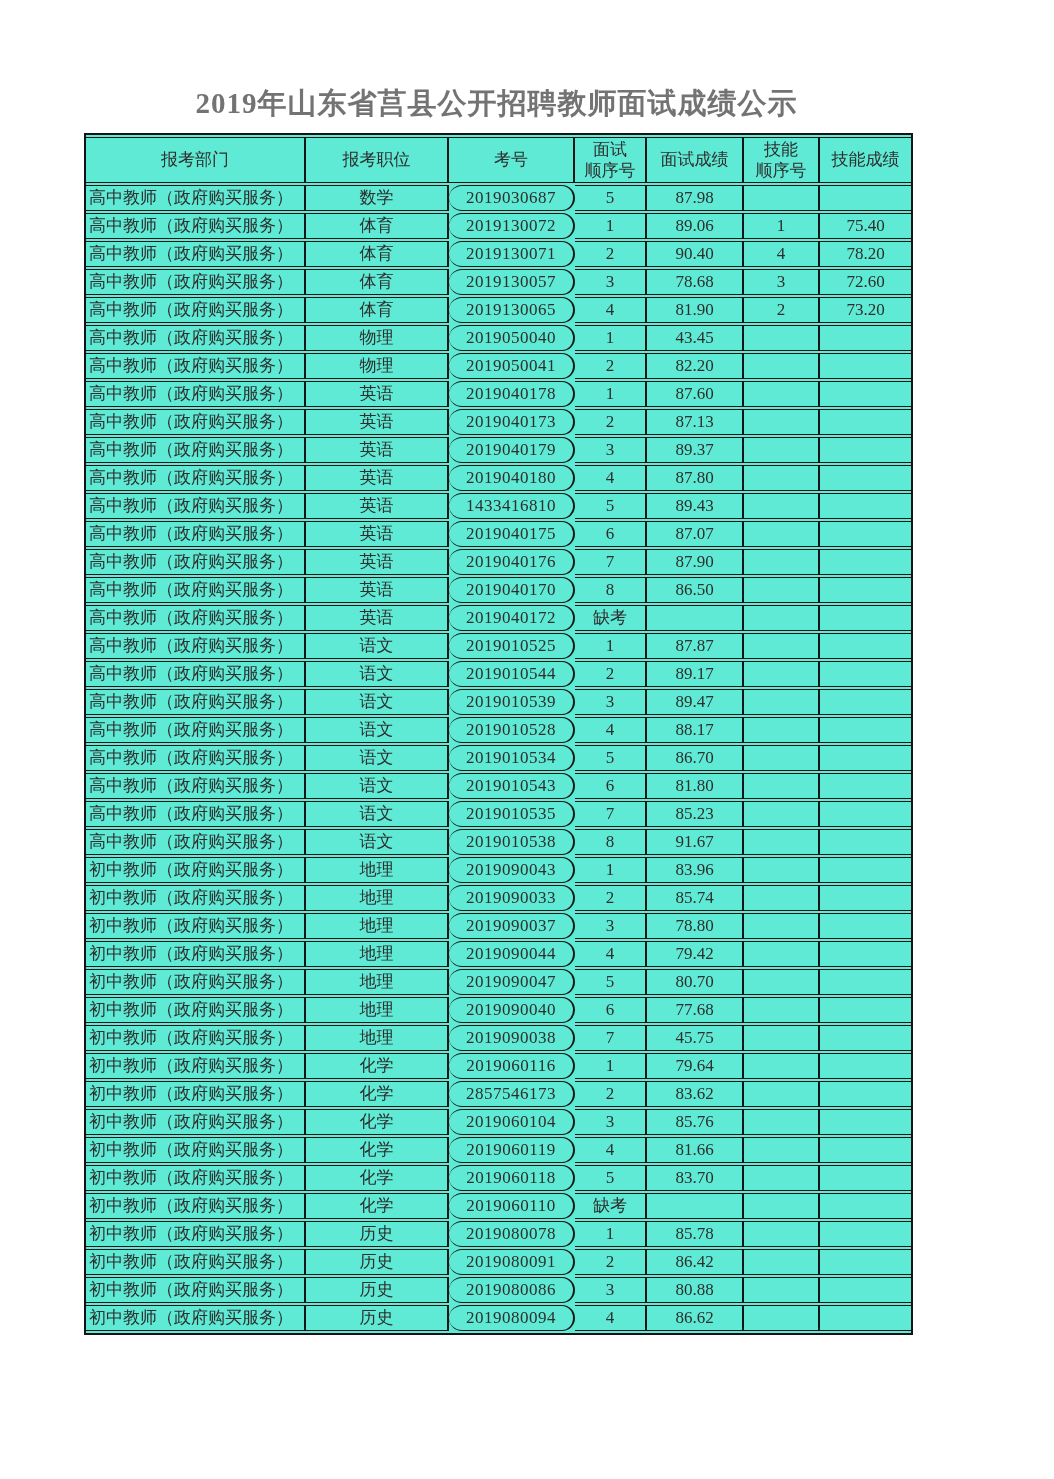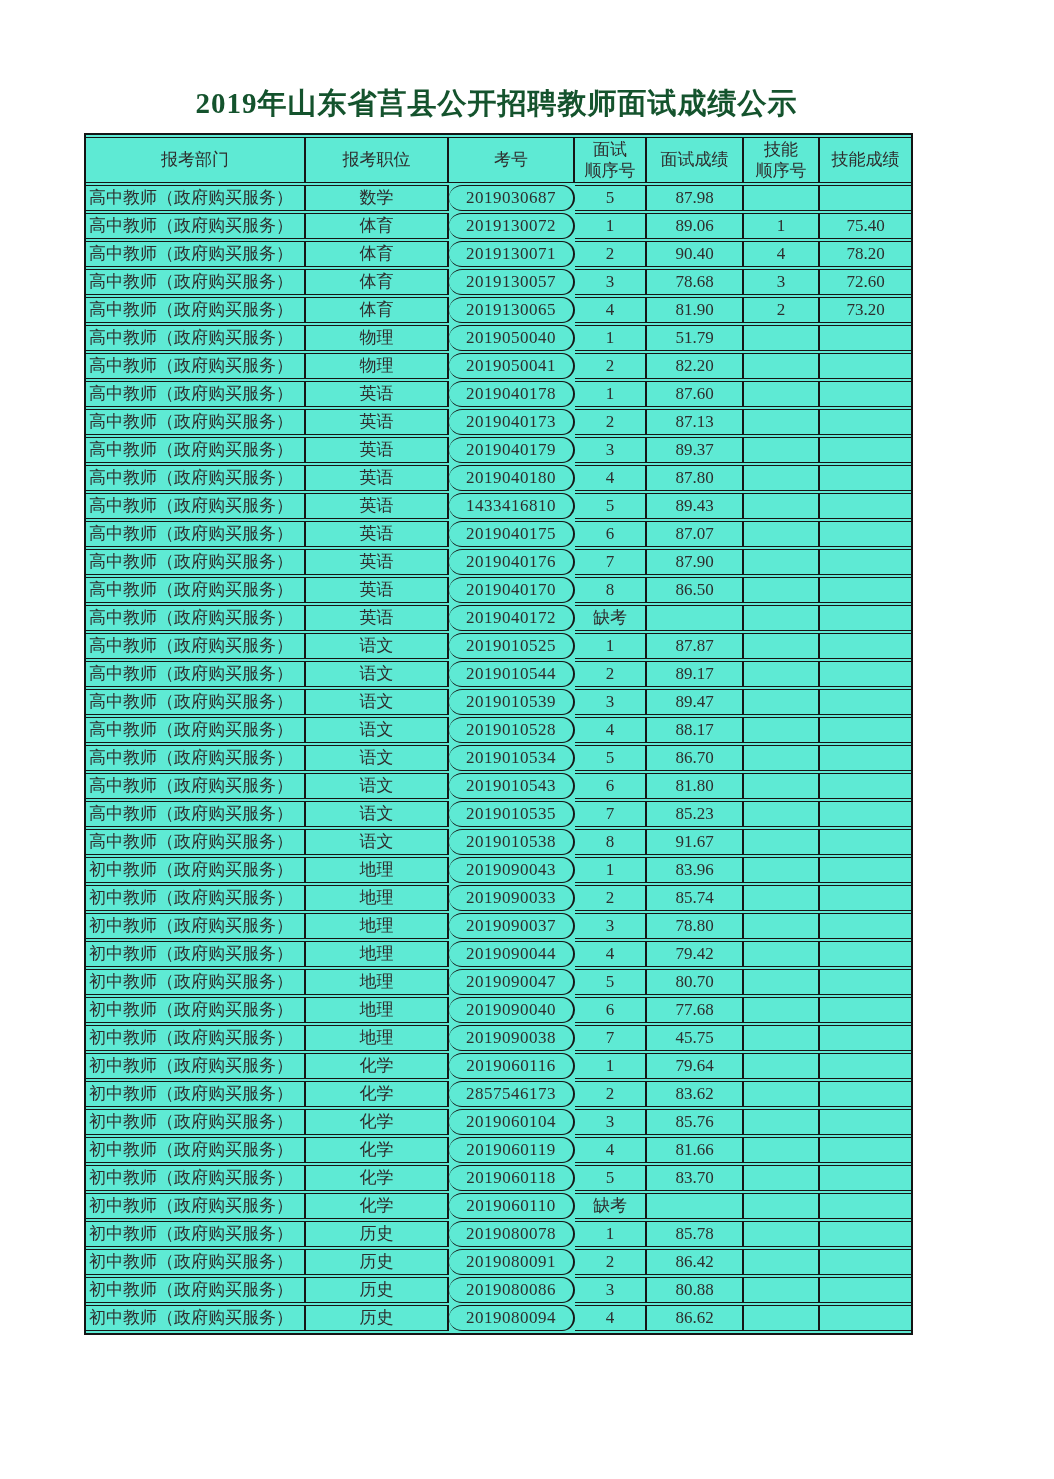--- a/index.html
+++ b/index.html
@@ -23,21 +23,21 @@
   .doc-title {
     position: absolute;
     top: 84px;
     left: 84px;
     width: 825px;
     margin: 0;
     text-align: center;
     font-size: 29px;
     font-weight: 600;
     letter-spacing: 1px;
-    color: #14532d;
+    color: #737373;
     white-space: nowrap;
   }
   table.score-table {
     position: absolute;
     top: 133px;
     left: 84px;
     width: 825px;
     table-layout: fixed;
     border-collapse: separate;
     border-spacing: 0 2px;
@@ -152,21 +152,21 @@
           <td class="c3">4</td>
           <td class="c4">81.90</td>
           <td class="c5">2</td>
           <td class="c6">73.20</td>
         </tr>
         <tr>
           <td class="c0">高中教师（政府购买服务）</td>
           <td class="c1">物理</td>
           <td class="c2">2019050040</td>
           <td class="c3">1</td>
-          <td class="c4">51.79</td>
+          <td class="c4">43.45</td>
           <td class="c5"></td>
           <td class="c6"></td>
         </tr>
         <tr>
           <td class="c0">高中教师（政府购买服务）</td>
           <td class="c1">物理</td>
           <td class="c2">2019050041</td>
           <td class="c3">2</td>
           <td class="c4">82.20</td>
           <td class="c5"></td>

